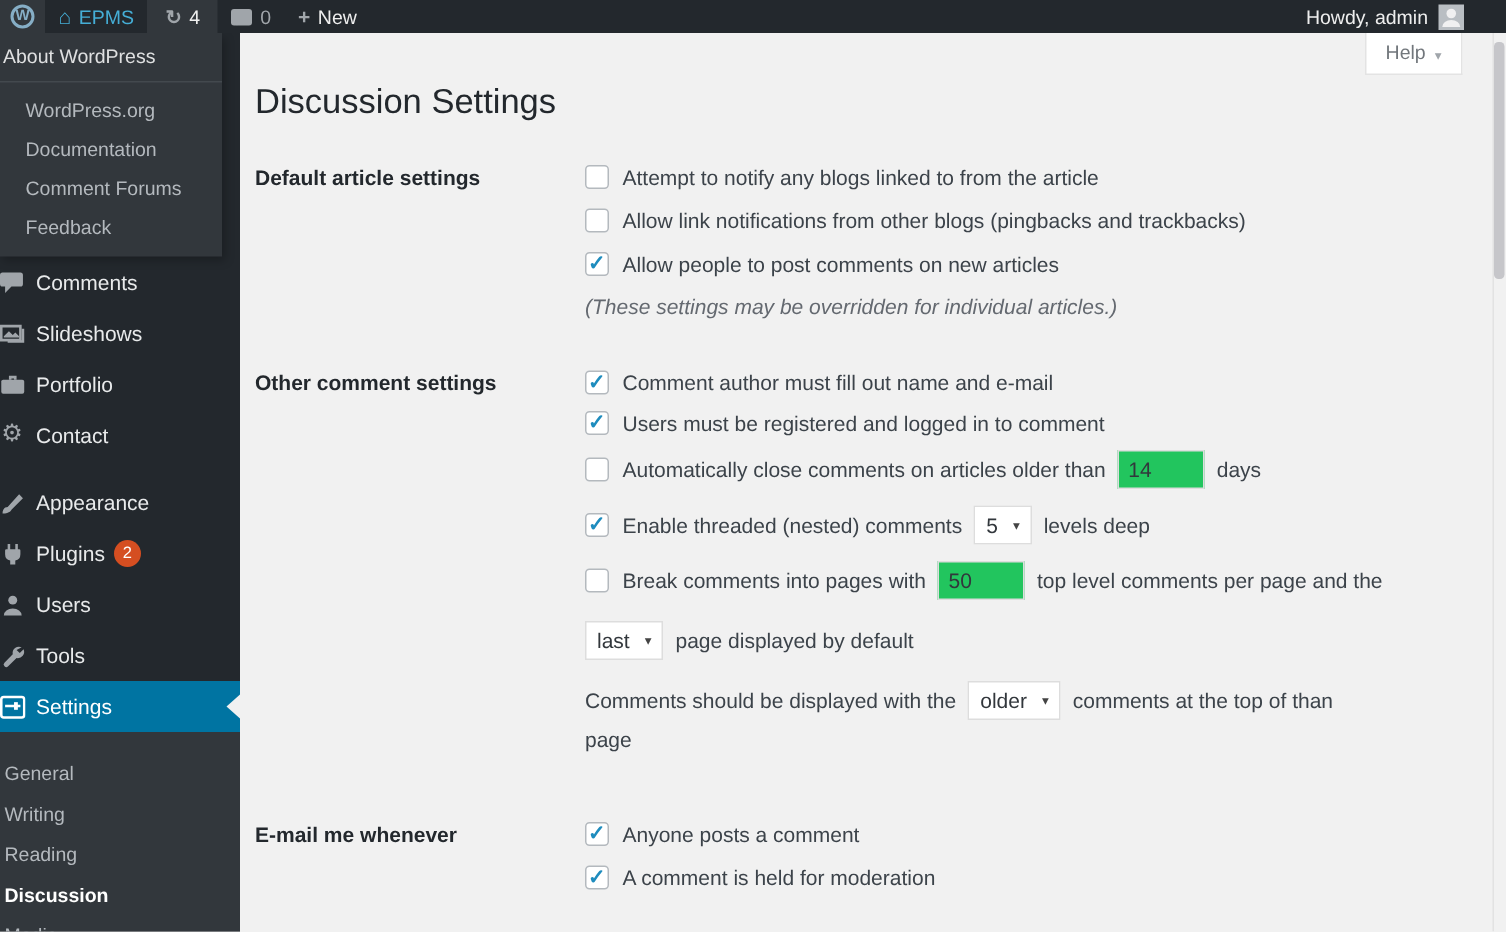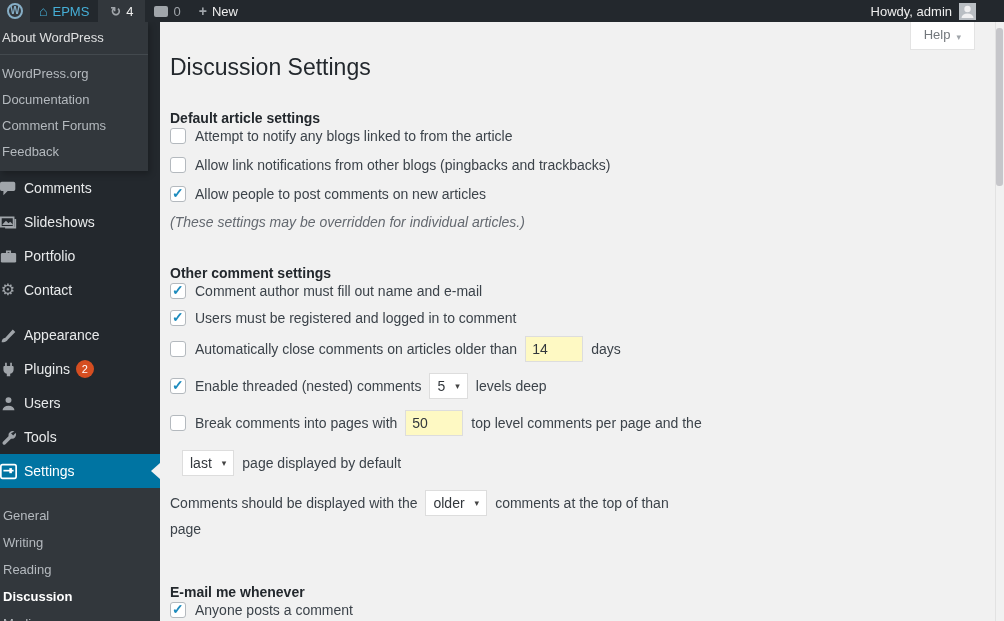--- a/index.html
+++ b/index.html
@@ -23,21 +23,21 @@
                    border:4px solid transparent; border-top-color:#a0a5aa; border-left-width:2px; border-right-width:2px; }
   .dim { color:#a0a5aa; }
   .plus-glyph { font-size:14px; font-weight:bold; color:#a0a5aa; line-height:1; }
   .ab-right { margin-left:auto; display:flex; align-items:center; gap:7px; padding-right:28px;justify-content:flex-end; }
   .avatar { width:17px; height:17px; background:#b9bec3; display:inline-block; }
 
   
   .wp-logo-menu { position:absolute; top:22px; left:0; width:148px; background:#32373c; z-index:15;
                   box-shadow:2px 3px 6px rgba(0,0,0,.25); font-size:13px; }
   .wp-logo-menu .about { height:32px; line-height:32px; padding-left:2px; color:#dfe0e1; cursor:pointer; }
-  .wp-logo-menu .links { border-top:1px solid #43494e; padding:6px 0; }
+  .wp-logo-menu .links { border-top:1px solid #43494e; padding:6px 15px; }
   .wp-logo-menu .links div { height:26px; line-height:26px; padding-left:2px; color:#b4b9be; cursor:pointer; }
 
   
   .sidebar { position:absolute; top:22px; left:0; bottom:0; width:160px; background:#23282d; z-index:5; }
   .menu { margin-top:149px; }
   .menu-item { height:34px; display:flex; align-items:center; color:#e8eaeb; font-size:14px;
                cursor:pointer; position:relative; }
   .menu-item .mi-icon { width:20px; margin-left:-2px; display:flex; justify-content:center;
                         color:#a0a5aa; font-size:16px; line-height:1; flex-shrink:0; }
   .menu-item .mi-icon svg { fill:#a0a5aa; }
@@ -57,36 +57,36 @@
 
   
   .content { position:absolute; top:22px; left:148px; right:0; bottom:0; background:#f1f1f1;
              padding:20px 0 0 22px; }
   .help-tab { position:absolute; top:22px; right:29px; background:#fff; border:1px solid #e3e3e3;
               border-top:none; padding:5px 13px 7px; color:#72777c; font-size:13px; cursor:pointer;
               display:flex; align-items:flex-end; gap:6px; z-index:10; }
   .help-tab .caret { font-size:9px; color:#a0a5aa; }
   h1.page-title { font-size:23px; font-weight:400; color:#23282d; margin:12px 0 28px; }
 
-  .form-section { display:flex; margin-bottom:34px;flex-direction:column; }
+  .form-section { display:flex; margin-bottom:34px; }
   .form-label { width:220px; flex-shrink:0; font-size:14px; font-weight:bold; color:#23282d;
                 line-height:18px; }
   .rows { flex:1; font-size:14px; color:#3c434a; }
   .crow { display:flex; align-items:center; margin-bottom:11px; min-height:18px; flex-wrap:nowrap; }
   .crow.tall { min-height:28px; }
   .mb9 { margin-bottom:9px; } .mb8 { margin-bottom:8px; } .mb12 { margin-bottom:12px; } .mb3 { margin-bottom:3px; }
 
   .checkbox { width:16px; height:16px; border:1px solid #b4b9be; background:#fff; border-radius:3px;
               margin-right:9px; position:relative; flex-shrink:0; cursor:pointer; }
   .checkbox.checked::after { content:"\2713"; position:absolute; left:1px; top:-2px;
               color:#1e8cbe; font-size:14px; font-weight:bold; }
 
   .note { font-style:italic; color:#646970; margin-top:4px; }
 
-  .small-input { width:58px; height:26px; border:1px solid #ddd; background:#fef9c3; padding:0 6px;
+  .small-input { width:58px; height:26px; border:1px solid #ddd; background:#22c55e; padding:0 6px;
                  font-size:14px; color:#32373c; font-family:"Liberation Sans", sans-serif;
                  margin:0 8px; }
   .wp-select { display:inline-flex; align-items:center; height:26px; border:1px solid #ddd;
                background:#fff; padding:0 7px; gap:10px; margin:0 8px; cursor:pointer; color:#32373c; }
   .wp-select .caret { font-size:9px; color:#444; }
   .seg { white-space:nowrap; }
 
   
   .scrollbar { position:absolute; top:22px; right:0; width:9px; bottom:0; background:#f1f1f1;
                border-left:1px solid #e2e2e2; z-index:30; }
@@ -279,21 +279,21 @@
         </span>
         <span class="seg">levels deep</span>
       </div>
       <div class="crow tall mb12">
         <span class="checkbox"></span>
         <span class="seg">Break comments into pages with</span>
         <input class="small-input" value="50" style="">
         <span class="seg">top level comments per page and the</span>
       </div>
       <div class="crow tall mb12">
-        <span class="wp-select" style="margin-left:12px;">
+        <span class="wp-select" style="margin-left:0;">
           <span>last</span>
           <span class="caret">▾</span>
         </span>
         <span class="seg">page displayed by default</span>
       </div>
       <div class="crow tall mb3">
         <span class="seg">Comments should be displayed with the</span>
         <span class="wp-select">
           <span>older</span>
           <span class="caret">▾</span>

